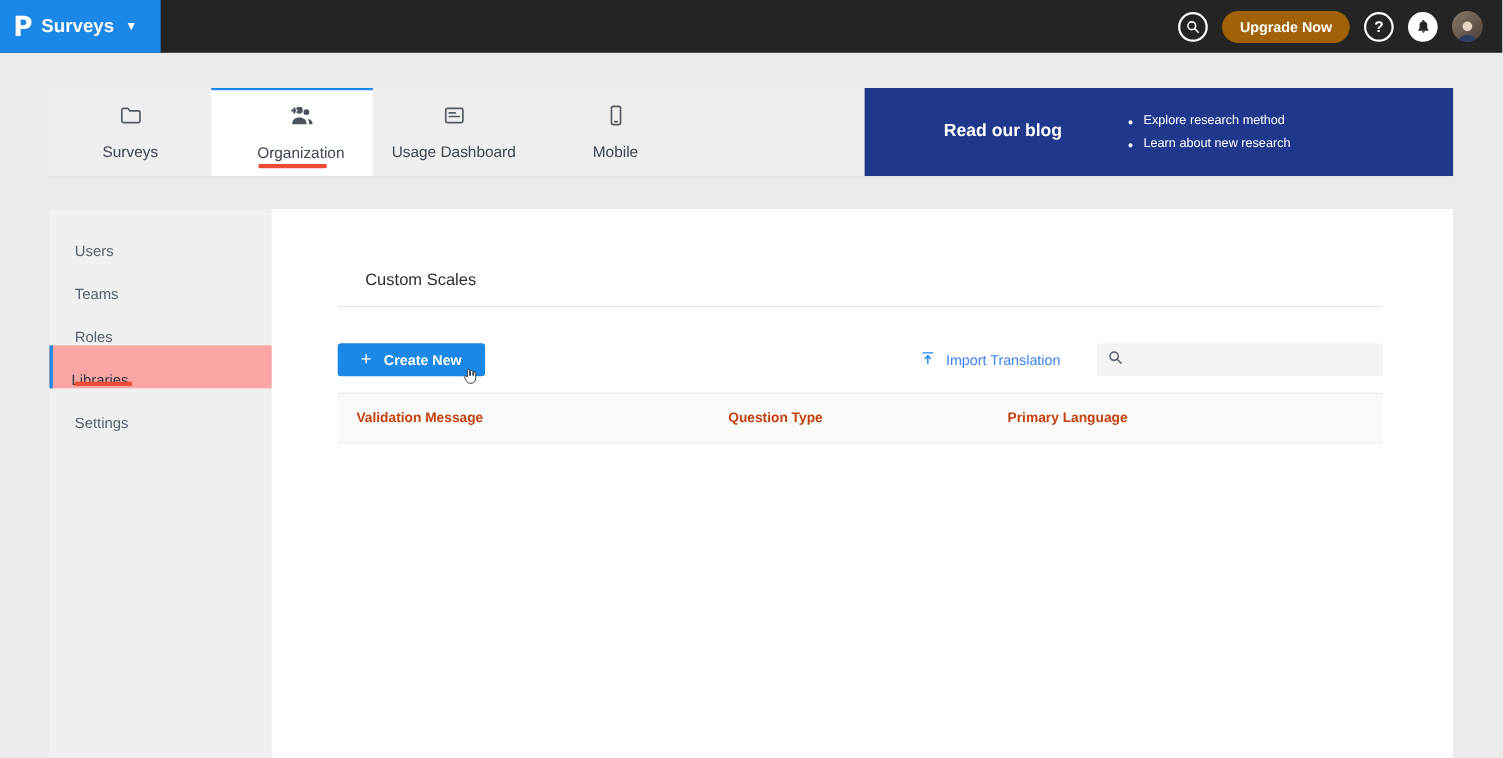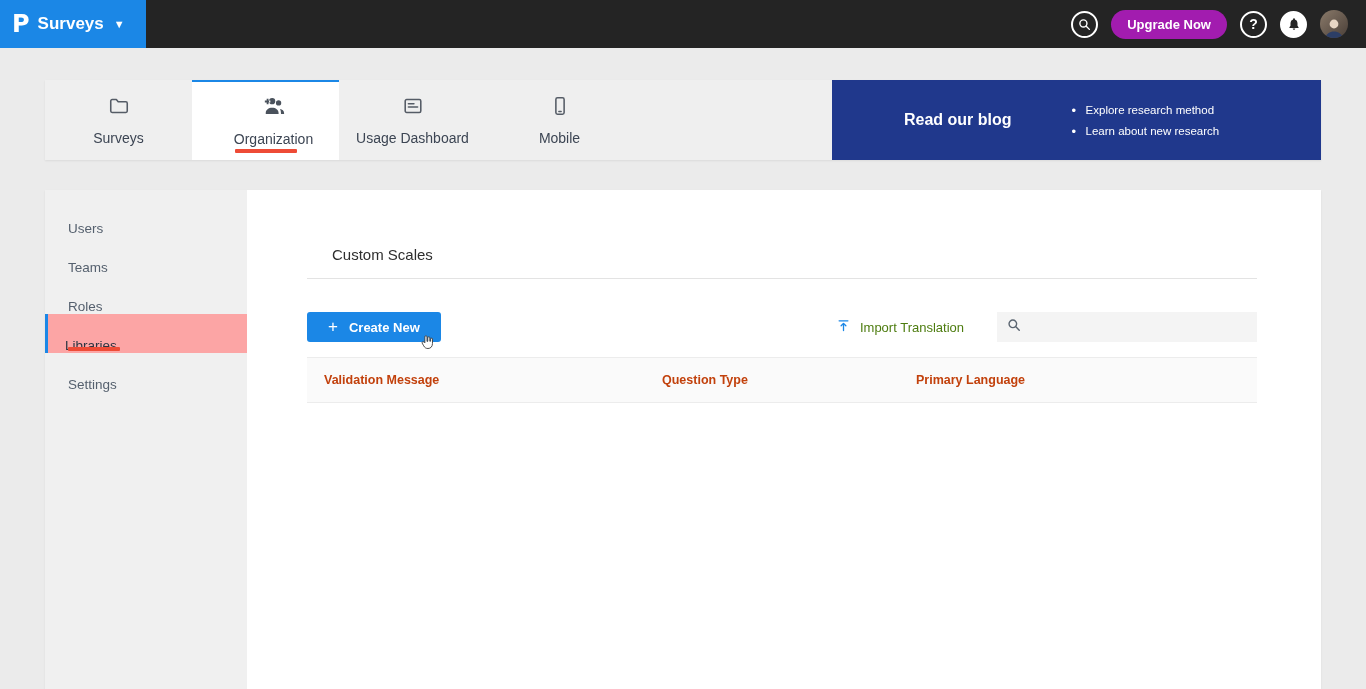--- a/index.html
+++ b/index.html
@@ -8,31 +8,31 @@
 
   
   .topbar { height: 48px; background: #242424; display: flex; align-items: center; }
   .logo-block { width: 146px; height: 48px; background: #1b87e6; display: flex; align-items: center; padding: 0 12px; gap: 8px; cursor: pointer; }
   .logo-letter { color: #fff; font-size: 24px; font-weight: 700; font-family: "DejaVu Sans", sans-serif; line-height: 1; transform: scaleY(1.05); }
   .logo-product { color: #fff; font-size: 17px; font-weight: 600; }
   .logo-caret { color: #fff; font-size: 11px; margin-left: 2px; }
   .topbar-right { margin-left: auto; display: flex; align-items: center; gap: 13px; padding-right: 18px; }
   .circle-icon { width: 27px; height: 27px; border-radius: 50%; border: 2px solid #fff; display: flex; align-items: center; justify-content: center; cursor: pointer; color: #fff; font-weight: 700; font-size: 14px; }
   .circle-icon.solid { background: #fff; border-color: #fff; color: #242424; }
-  .upgrade-btn { background: #a21caf; color: #fff; border: none; border-radius: 15px; height: 29px; padding: 0 16px; font-size: 13px; font-weight: 700; font-family: "Liberation Sans", sans-serif; cursor: pointer; }
+  .upgrade-btn { background: #a16207; color: #fff; border: none; border-radius: 15px; height: 29px; padding: 0 16px; font-size: 13px; font-weight: 700; font-family: "Liberation Sans", sans-serif; cursor: pointer; }
   .avatar { width: 28px; height: 28px; border-radius: 50%; background: linear-gradient(135deg, #8a7a6a, #4a3f38); overflow: hidden; cursor: pointer; display: flex; align-items: flex-end; justify-content: center; }
 
   
   .nav-band { margin: 32px 45px 0 45px; height: 80px; background: #efefef; display: flex; box-shadow: 0 1px 2px rgba(0,0,0,0.07); }
   .nav-tab { width: 147px; height: 80px; display: flex; flex-direction: column; align-items: center; justify-content: center; gap: 9px; cursor: pointer; position: relative; }
   .nav-tab .nt-label { font-size: 14px; color: #3c4553; }
   .nav-tab.active { background: #fff; border-top: 2px solid #1b87e6; padding-left: 16px; }
   .red-underline { position: absolute; height: 4px; background: #ee4b36; border-radius: 1px; }
   .nav-tab .red-underline { width: 62px; left: 50%; transform: translateX(-50%); bottom: 7px; }
-  .blog-panel { margin-left: auto; width: 489px; height: 80px; background: #20388c; color: #fff; display: flex; align-items: center; padding: 0 38px 0 72px; gap: 60px; }
+  .blog-panel { margin-left: auto; width: 535px; height: 80px; background: #20388c; color: #fff; display: flex; align-items: center; padding: 0 38px 0 72px; gap: 60px; }
   .blog-title { font-size: 16px; font-weight: 600; white-space: nowrap; }
   .blog-bullets { list-style: none; font-size: 11.5px; display: flex; flex-direction: column; gap: 9px; }
   .blog-bullets li { position: relative; padding-left: 14px; white-space: nowrap; }
   .blog-bullets li::before { content: "•"; position: absolute; left: 0; top: -1px; font-size: 13px; }
 
   
   .main-card { margin: 30px 45px 0 45px; min-height: 499px; background: #fff; display: flex; box-shadow: 0 1px 2px rgba(0,0,0,0.07); }
   .side-nav { width: 202px; background: #f0f0f0; padding-top: 7px; flex-shrink: 0; }
   .side-item { height: 39px; display: flex; align-items: flex-end; padding-left: 20px; font-size: 13.5px; color: #55606e; cursor: pointer; position: relative; border-left: 3px solid transparent; }
   .side-item.active { background: #fca5a5; border-left: 3px solid #1b87e6; color: #2b3440; padding-left: 17px; }
@@ -45,21 +45,21 @@
   .ctab { padding: 12px 25px 15px 25px; font-size: 15px; color: #2e2e2e; cursor: pointer; position: relative; }
   .ctab.active { color: #1f1f1f; }
   .annot-box { position: absolute; left: -3px; right: -3px; top: -5px; bottom: -7px; border: 3px solid #ee4b36; pointer-events: none; }
 
   
   .toolbar { margin-top: 33px; display: flex; align-items: center; position: relative; }
   .create-btn { background: #1b87e6; color: #fff; border: none; border-radius: 3px; height: 30px; padding: 0 21px; font-size: 13px; font-weight: 600; font-family: "Liberation Sans", sans-serif; display: flex; align-items: center; gap: 11px; cursor: pointer; }
   .create-btn .plus { font-size: 17px; font-weight: 400; line-height: 1; margin-top: -2px; }
   .cursor-glyph { position: absolute; left: 112px; top: 21px; pointer-events: none; }
   .toolbar-right { margin-left: auto; display: flex; align-items: center; }
-  .import-link { display: flex; align-items: center; gap: 9px; color: #4d7c0f; font-size: 13px; cursor: pointer; margin-right: 33px; }
+  .import-link { display: flex; align-items: center; gap: 9px; color: #3b82f6; font-size: 13px; cursor: pointer; margin-right: 33px; }
   .search-box { width: 260px; height: 30px; background: #f4f4f4; display: flex; align-items: center; padding: 0 10px; gap: 8px; }
   .search-box input { border: none; background: transparent; outline: none; flex: 1; font-size: 13px; font-family: "Liberation Sans", sans-serif; color: #333; }
 
   
   .table-head { margin-top: 15px; background: #fafafa; border-top: 1px solid #ececec; border-bottom: 1px solid #ececec; display: grid; grid-template-columns: 338px 254px 1fr; padding: 15px 0 15px 17px; }
   .th-cell { font-size: 12.5px; font-weight: 700; color: #c2410c; }
   .table-body { min-height: 120px; }
 </style>
 </head>
 <body>

